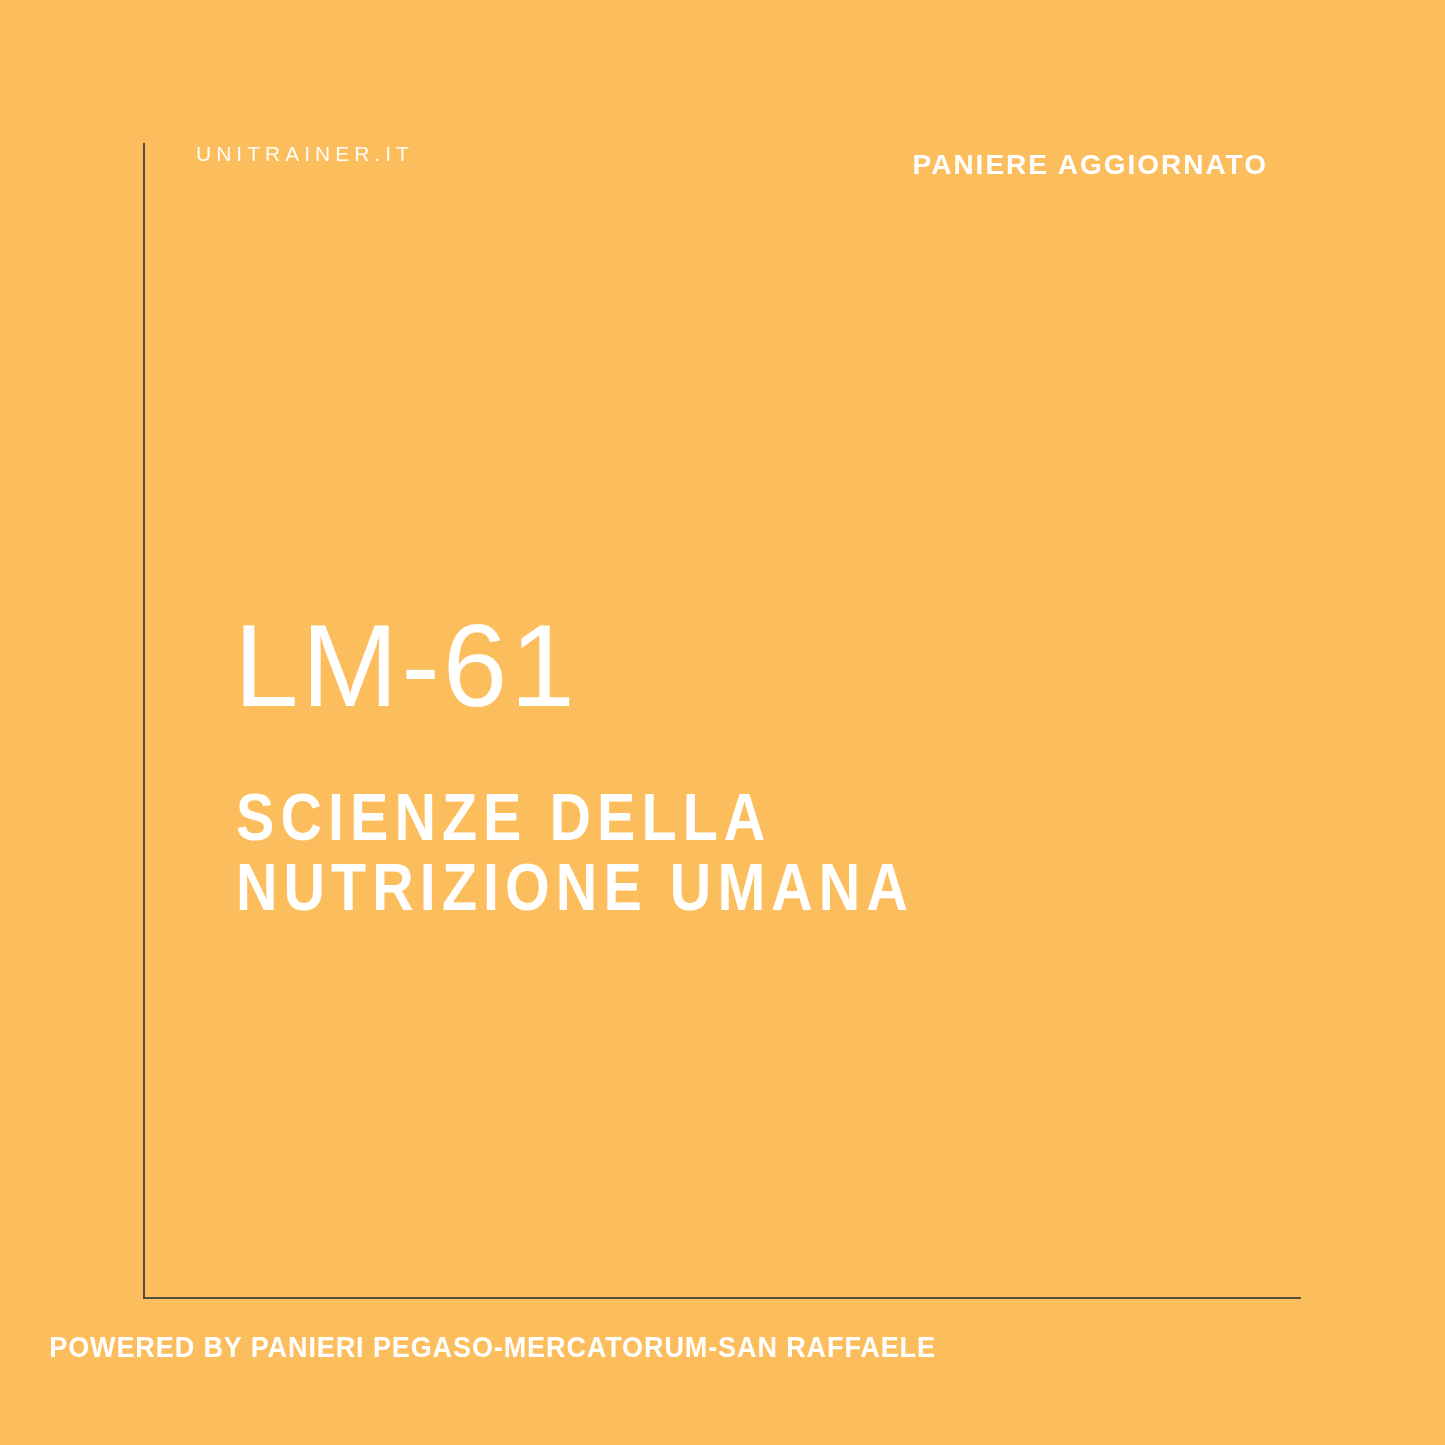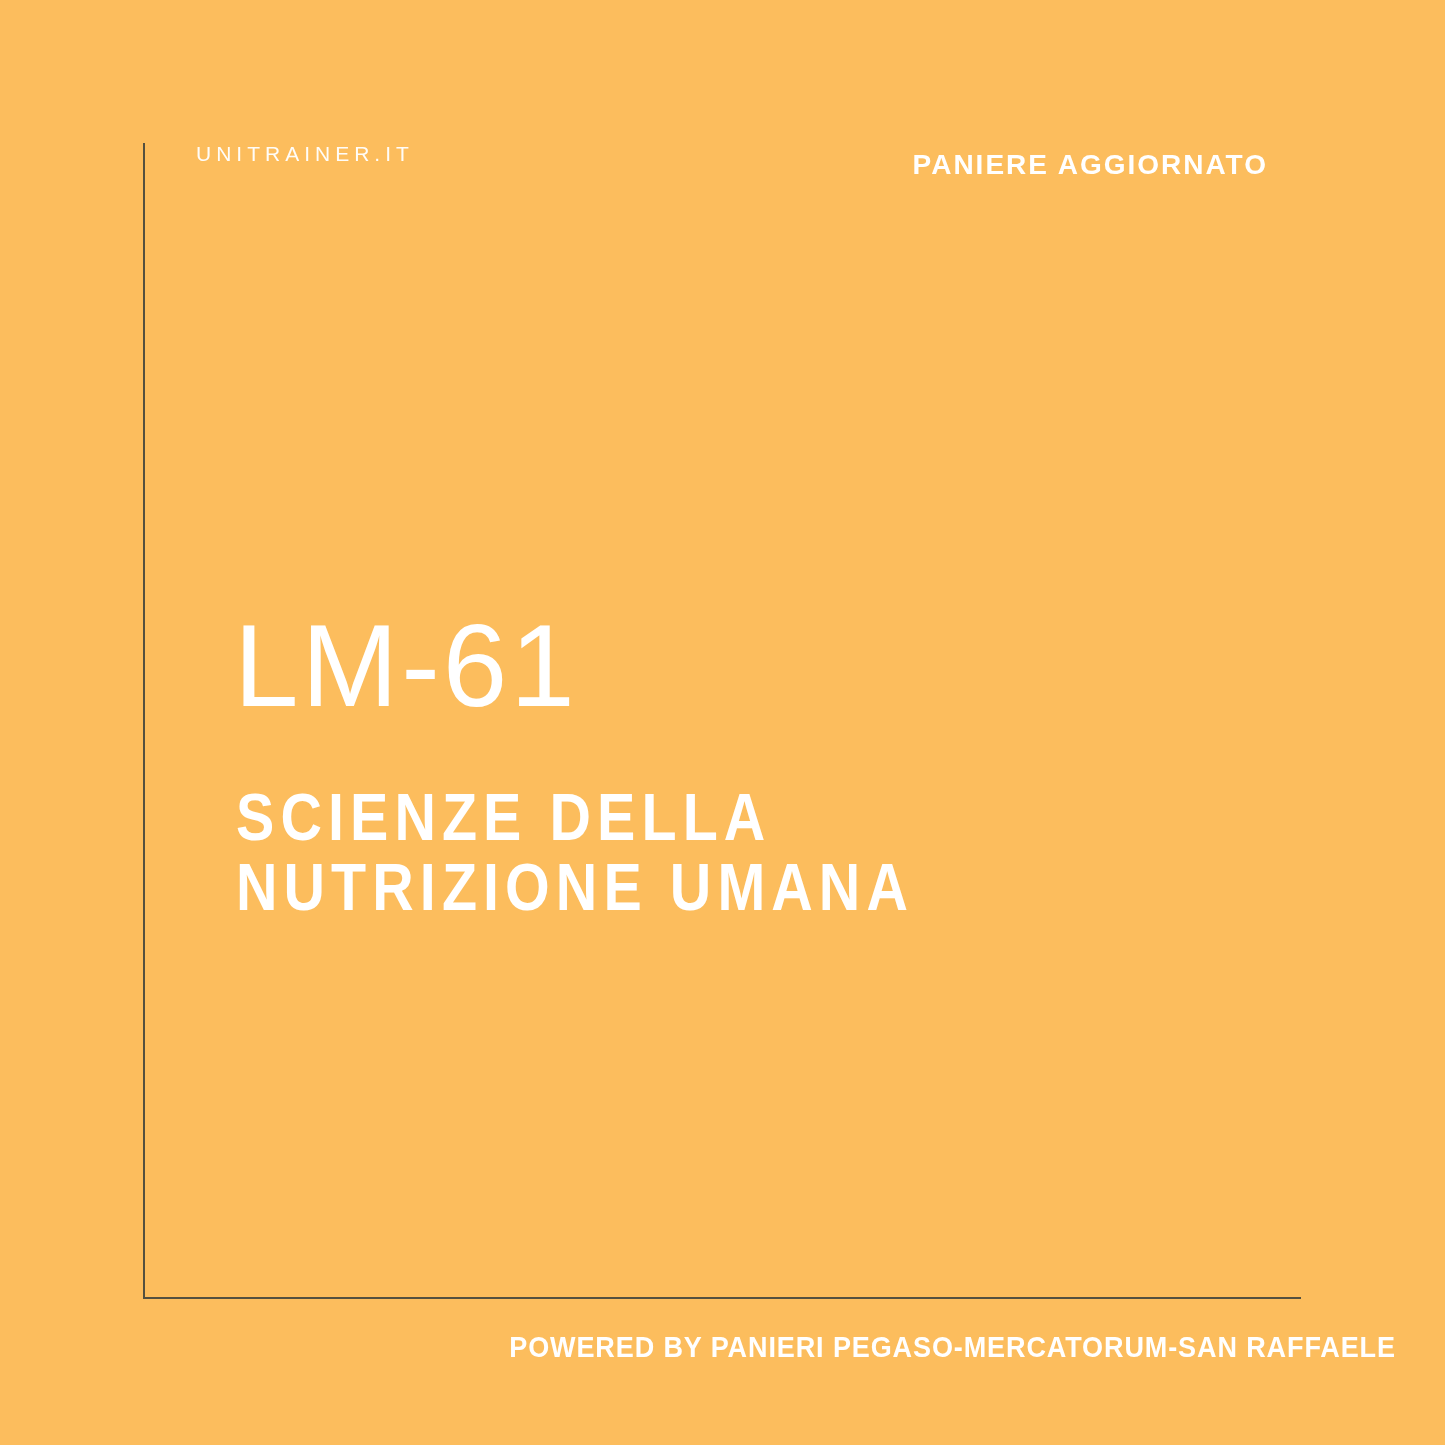--- a/index.html
+++ b/index.html
@@ -75,21 +75,21 @@
     color: #FFFFFF;
     white-space: nowrap;
     transform: scaleX(0.87);
     transform-origin: left top;
   }
   .footer {
     position: absolute;
     left: 0;
     top: 1330px;
     width: 1445px;
-    text-align: right;
+    text-align: left;
   }
   .footer-text {
     display: inline-block;
     font-size: 30px;
     font-weight: 700;
     letter-spacing: 1px;
     color: #FFFFFF;
     white-space: nowrap;
     transform: scaleX(0.9);
     transform-origin: center top;

